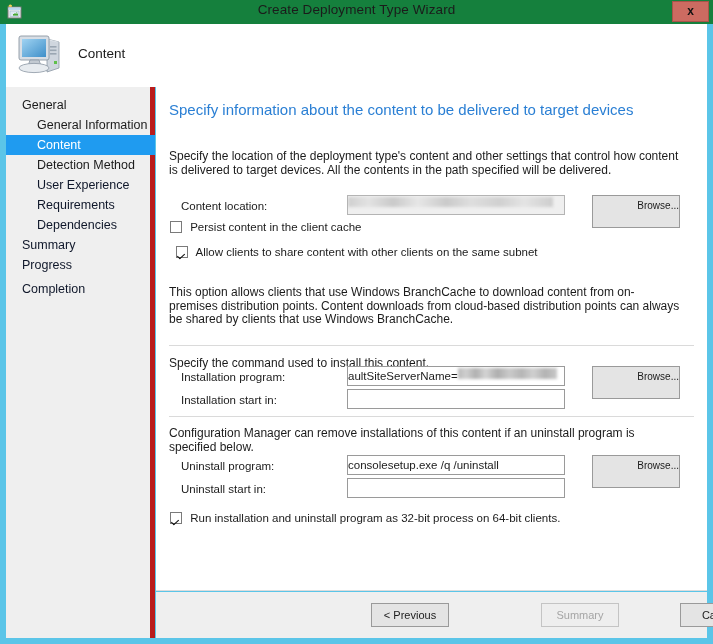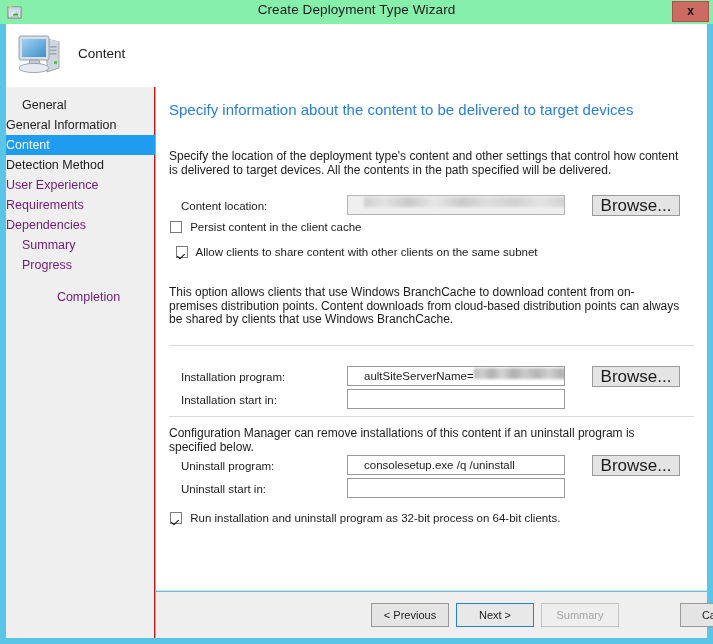--- a/index.html
+++ b/index.html
@@ -16,21 +16,21 @@
     position: absolute;
     left: 0; top: 0;
     width: 713px; height: 644px;
     background: #5bc5e8;
   }
 
   
   #titlebar {
     position: absolute;
     left: 0; top: 0; width: 713px; height: 24px;
-    background: #86efac;
+    background: #15803d;
   }
   #win-icon {
     position: absolute; left: 6px; top: 4px;
     width: 17px; height: 16px;
   }
   #title-text {
     position: absolute; left: 0; top: 2px; width: 713px;
     text-align: center;
     font-size: 13.5px;
     color: #1b1b1b;
@@ -65,33 +65,33 @@
     font-size: 13.5px;
     color: #1b1b1b;
   }
 
   
   #sidebar {
     position: absolute;
     left: 6px; top: 87px;
     width: 149px; height: 551px;
     background: #efefef;
-    border-right: 1px solid #b91c1c;
+    border-right: 5px solid #b91c1c;
   }
   .nav-item {
     position: absolute;
     left: 0; width: 149px; height: 20px;
     font-size: 12.5px;
     line-height: 20px;
     white-space: nowrap;
     cursor: pointer;
   }
   .nav-l0 { padding-left: 16px; color: #1b1b1b; }
-  .nav-l1 { color: #1b1b1b; }
-  .nav-dim { color: #701a75; }
+  .nav-l1 { padding-left: 31px; color: #1b1b1b; }
+  .nav-dim { color: #0f172a; }
   .nav-sel {
     background: #1f9bf0;
     color: #ffffff;
   }
 
   #content {
     position: absolute;
     left: 156px; top: 87px;
     width: 551px; height: 504px;
     background: #ffffff;
@@ -127,21 +127,21 @@
     margin-left: 12px;
   }
 
   .textbox {
     position: absolute;
     height: 20px;
     background: #ffffff;
     border: 1px solid #9a9a9a;
     font-size: 11.5px;
     color: #1b1b1b;
-    padding: 0 16px;
+    padding: 0 0;
     line-height: 18px;
     overflow: hidden;
     white-space: nowrap;
     font-family: "Liberation Sans", sans-serif;
   }
   .textbox.disabled {
     background: #efefef;
     border: 1px solid #b4b4b4;
   }
   .redacted {
@@ -162,26 +162,26 @@
       #cfcfcf 0%, #e2e2e2 10%, #c9c9c9 22%, #e6e6e6 34%,
       #cacaca 48%, #dedede 60%, #d0d0d0 74%, #e4e4e4 86%,
       #cdcdcd 100%);
     filter: blur(1.8px);
     height: 10px;
     vertical-align: -1px;
   }
 
   .browse-btn {
     position: absolute;
-    width: 88px; height: 21px;
+    width: 88px; height: 33px;
     background: #e4e4e4;
     border: 1px solid #9a9a9a;
-    font-size: 17px;
-    color: #1b1b1b;
-    text-align: center;
+    font-size: 10px;
+    color: #1b1b1b;
+    text-align: right;
     line-height: 19px;
     cursor: pointer;
     font-family: "Liberation Sans", sans-serif;
   }
 
   .chk-row {
     position: absolute;
     font-size: 11.5px;
     color: #1b1b1b;
     white-space: nowrap;
@@ -287,21 +287,21 @@
   <div id="sidebar">
     <div class="nav-item nav-l0" style="top:8px;">General</div>
     <div class="nav-item nav-l1" style="top:28px;">General Information</div>
     <div class="nav-item nav-l1 nav-sel" style="top:48px;">Content</div>
     <div class="nav-item nav-l1" style="top:68px;">Detection Method</div>
     <div class="nav-item nav-l1 nav-dim" style="top:88px;">User Experience</div>
     <div class="nav-item nav-l1 nav-dim" style="top:128px;">Dependencies</div>
     <div class="nav-item nav-l1 nav-dim" style="top:108px;">Requirements</div>
     <div class="nav-item nav-l0 nav-dim" style="top:148px;">Summary</div>
     <div class="nav-item nav-l0 nav-dim" style="top:168px;">Progress</div>
-    <div class="nav-item nav-l0 nav-dim" style="top:200px;text-align:center;">Completion</div>
+    <div class="nav-item nav-l0 nav-dim" style="top:192px;">Completion</div>
   </div>
 
   <div id="content">
 
     <div id="page-heading">Specify information about the content to be delivered to target devices</div>
 
     <div class="body-text" style="left:13px; top:63px; width:510px;">Specify the location of the deployment type's content and other settings that control how content is delivered to target devices. All the contents in the path specified will be delivered.</div>
 
     <div class="field-label" style="left:13px; top:113px;">Content location:</div>
     <div class="textbox disabled" style="left:191px; top:108px; width:218px;"><span class="redacted-light" style="width:205px;">&nbsp;</span></div>
@@ -314,20 +314,21 @@
 
     <div class="chk-row" style="left:14px; top:159px;margin-left:6px;">
       <span class="chk-box checked"></span>
       <span>Allow clients to share content with other clients on the same subnet</span>
     </div>
 
     <div class="body-text" style="left:13px; top:199px; width:512px;">This option allows clients that use Windows BranchCache to download content from on-premises distribution points. Content downloads from cloud-based distribution points can always be shared by clients that use Windows BranchCache.</div>
 
     <div class="sep" style="top:258px;"></div>
 
+    <div class="body-text" style="left:13px; top:270px; width:512px;">Specify the command used to install this content.</div>
 
     <div class="field-label" style="left:13px; top:284px;">Installation program:</div>
     <div class="textbox" style="left:191px; top:279px; width:218px;"><span>aultSiteServerName=</span><span class="redacted" style="width:99px;">&nbsp;</span></div>
     <div class="browse-btn" style="left:436px; top:279px;">Browse...</div>
 
     <div class="field-label" style="left:13px; top:307px;">Installation start in:</div>
     <div class="textbox" style="left:191px; top:302px; width:218px;"></div>
 
     <div class="sep" style="top:329px;"></div>
 
@@ -342,18 +343,17 @@
 
     <div class="chk-row" style="left:14px; top:425px;">
       <span class="chk-box checked"></span>
       <span>Run installation and uninstall program as 32-bit process on 64-bit clients.</span>
     </div>
 
   </div>
 
   <div id="footer">
     <div class="nav-btn" style="left:215px;">&lt; Previous</div>
-    <div class="nav-btn default" style="left:300px;">Next &gt;</div>
     <div class="nav-btn disabled" style="left:385px;">Summary</div>
     <div class="nav-btn" style="left:482px;margin-left:42px;">Cancel</div>
   </div>
 
 </div>
 
 </body></html>

